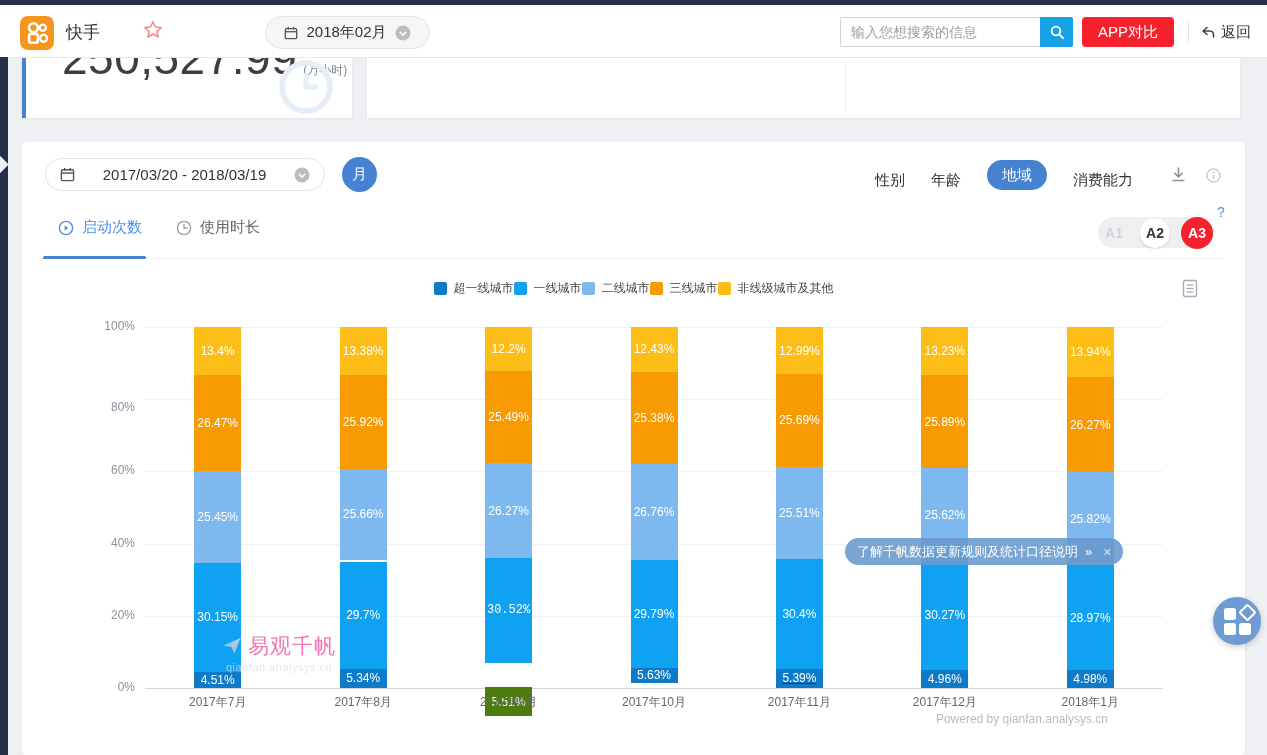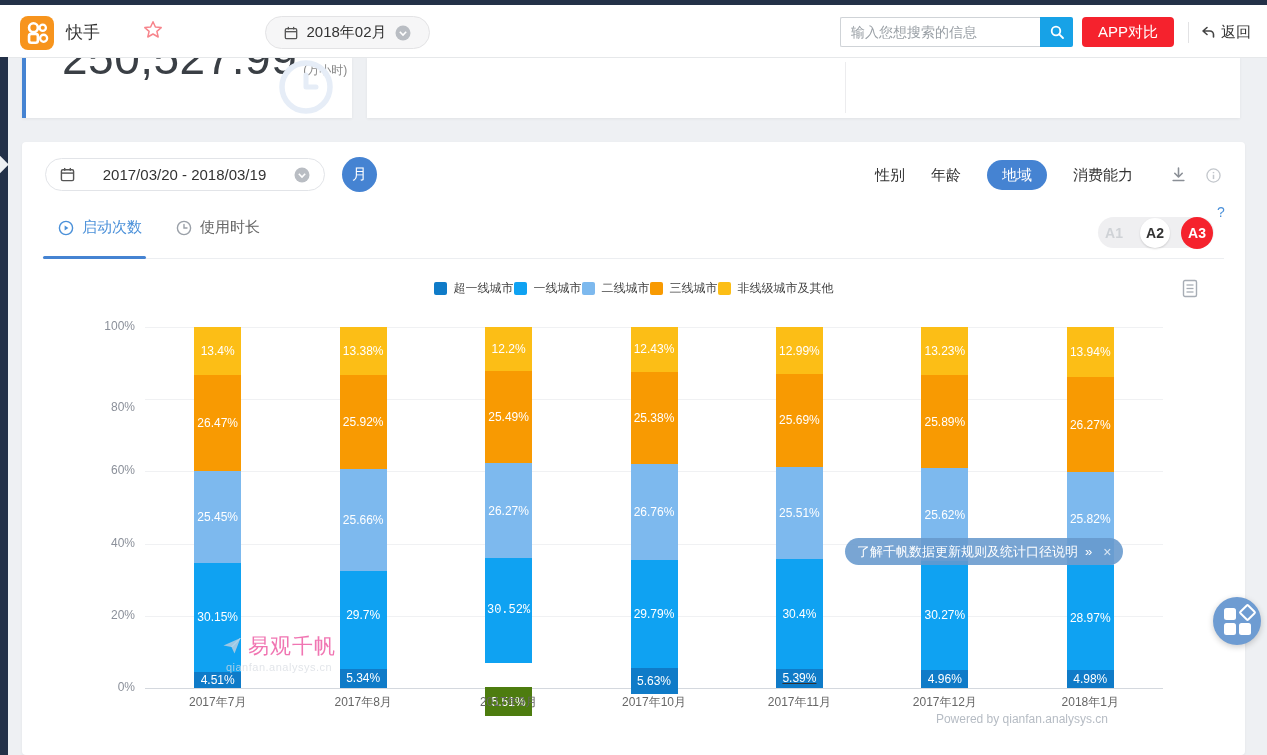--- a/index.html
+++ b/index.html
@@ -28,21 +28,21 @@
   .bignum .num{font-size:46px;font-weight:500;color:#3a3f45;letter-spacing:.5px;line-height:1.1;}
   .bignum .unit{font-size:12px;color:#888;margin-left:6px;}
   .clock-wm{position:absolute;left:256px;top:2px;}
   .stat-card2{position:absolute;left:367px;top:57px;width:873px;height:61px;background:#fff;box-shadow:0 1px 3px rgba(0,0,0,.06);}
   .card2-divider{position:absolute;left:478px;top:5px;width:1px;height:51px;background:#ececee;}
   
   .panel{position:absolute;left:22px;top:142px;width:1223px;height:613px;background:#fff;border-radius:4px;box-shadow:0 1px 3px rgba(0,0,0,.05);}
   .range-pill{position:absolute;left:23px;top:16px;width:280px;height:33px;border:1px solid #e2e4e8;border-radius:18px;background:#fff;display:flex;align-items:center;gap:10px;padding:0 14px;box-sizing:border-box;font-size:15px;color:#333;cursor:pointer;}
   .range-pill .grow{flex:1;text-align:center;}
   .gran-btn{position:absolute;left:320px;top:15px;width:35px;height:35px;border-radius:50%;background:#4583d2;color:#fff;font-size:15px;display:flex;align-items:center;justify-content:center;cursor:pointer;}
-  .dim-tabs{position:absolute;left:853px;top:18px;height:30px;display:flex;align-items:center;gap:26px;}
+  .dim-tabs{position:absolute;left:853px;top:18px;height:30px;display:flex;align-items:flex-end;gap:26px;}
   .dim-tab{font-size:15px;color:#333;cursor:pointer;}
   .dim-tab.active{background:#4583d2;color:#fff;border-radius:15px;height:30px;display:flex;align-items:center;padding:0 15px;}
   .dl-icon{position:absolute;left:1148px;top:24px;cursor:pointer;}
   .info-icon{position:absolute;left:1184px;top:26px;cursor:pointer;}
   .metric-tabs{position:absolute;left:36px;top:76px;display:flex;gap:34px;align-items:center;}
   .metric-tab{display:flex;align-items:center;gap:8px;font-size:15px;color:#666;cursor:pointer;}
   .metric-tab.active{color:#4a90d9;}
   .tabs-line{position:absolute;left:21px;right:21px;top:116px;height:1px;background:#eceef1;}
   .tabs-underline{position:absolute;left:21px;top:114px;width:103px;height:3px;background:#4583d2;border-radius:2px;}
   .aud-toggle{position:absolute;left:1076px;top:75px;width:116px;height:31px;background:#efeff1;border-radius:16px;display:flex;align-items:center;justify-content:space-between;padding:0 1px;box-sizing:border-box;}
@@ -271,21 +271,21 @@
         <div class="seg" style="left: 172.214px; top: 185.072px; width: 47px; height: 48.374px; background: rgb(252, 190, 22);">
           <div class="seglab">13.4%</div>
         </div>
         <div class="xtick" style="left: 125.714px;">2017年7月</div>
         <div class="seg" style="left: 317.643px; top: 526.723px; width: 47px; height: 19.2774px; background: rgb(15, 123, 200);">
           <div class="seglab">5.34%</div>
         </div>
         <div class="seg" style="left: 317.643px; top: 419.506px; width: 47px; height: 107.217px; background: rgb(15, 162, 242);">
           <div class="seglab">29.7%</div>
         </div>
-        <div class="seg" style="left: 317.643px; top: 326.873px; width: 47px; height: 102px; background: rgb(125, 185, 238);">
+        <div class="seg" style="left: 317.643px; top: 326.873px; width: 47px; height: 91px; background: rgb(125, 185, 238);">
           <div class="seglab">25.66%</div>
         </div>
         <div class="seg" style="left: 317.643px; top: 233.302px; width: 47px; height: 93.5712px; background: rgb(248, 154, 2);">
           <div class="seglab">25.92%</div>
         </div>
         <div class="seg" style="left: 317.643px; top: 185px; width: 47px; height: 48.3018px; background: rgb(252, 190, 22); text-align: center;">
           <div class="seglab">13.38%</div>
         </div>
         <div class="xtick" style="left: 271.143px;">2017年8月</div>
         <div class="seg" style="left: 463.071px; top: 526.109px; width: 47px; height: 29px; background: #4d7c0f; margin-top: 19px;">
@@ -297,21 +297,21 @@
         <div class="seg" style="left: 463.071px; top: 321.097px; width: 47px; height: 94.8347px; background: rgb(125, 185, 238);">
           <div class="seglab">26.27%</div>
         </div>
         <div class="seg" style="left: 463.071px; top: 229.078px; width: 47px; height: 92.0189px; background: rgb(248, 154, 2);">
           <div class="seglab">25.49%</div>
         </div>
         <div class="seg" style="left: 463.071px; top: 185.036px; width: 47px; height: 44.042px; background: rgb(252, 190, 22);">
           <div class="seglab">12.2%</div>
         </div>
         <div class="xtick" style="left: 416.571px;">2017年9月</div>
-        <div class="seg" style="left: 608.5px; top: 525.676px; width: 47px; height: 26px; background: rgb(15, 123, 200);">
+        <div class="seg" style="left: 608.5px; top: 525.676px; width: 47px; height: 15px; background: rgb(15, 123, 200);">
           <div class="seglab">5.63%</div>
         </div>
         <div class="seg" style="left: 608.5px; top: 418.134px; width: 47px; height: 107.542px; background: rgb(15, 162, 242);">
           <div class="seglab">29.79%</div>
         </div>
         <div class="seg" style="left: 608.5px; top: 321.53px; width: 47px; height: 96.6036px; background: rgb(125, 185, 238);">
           <div class="seglab">26.76%</div>
         </div>
         <div class="seg" style="left: 608.5px; top: 229.908px; width: 47px; height: 91.6218px; background: rgb(248, 154, 2);">
           <div class="seglab">25.38%</div>

